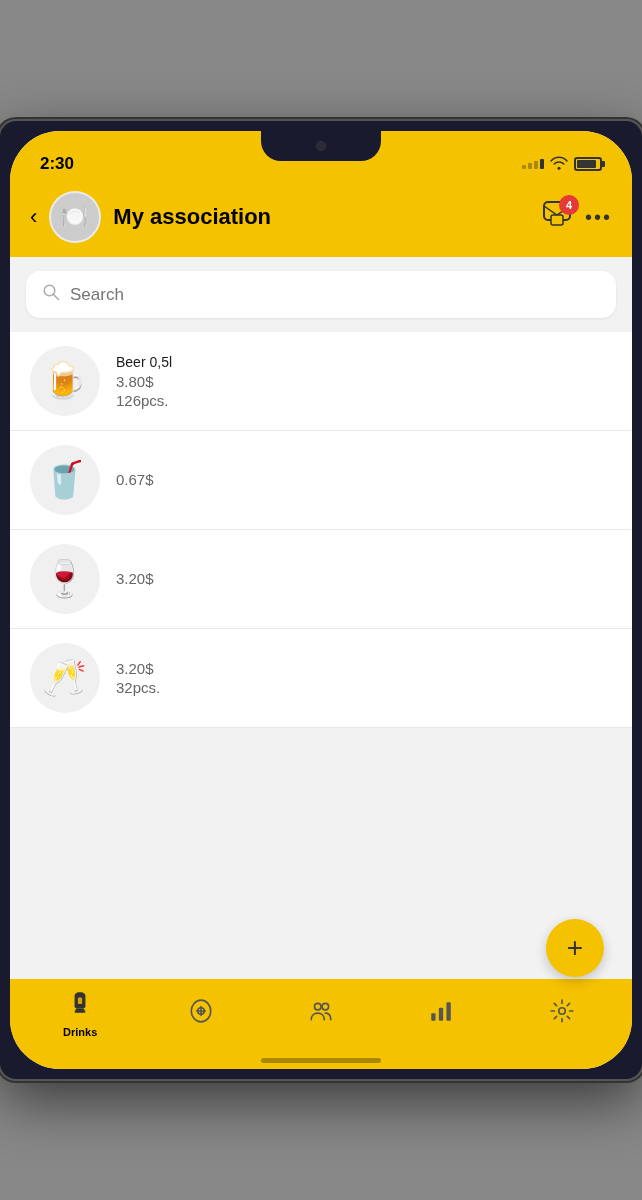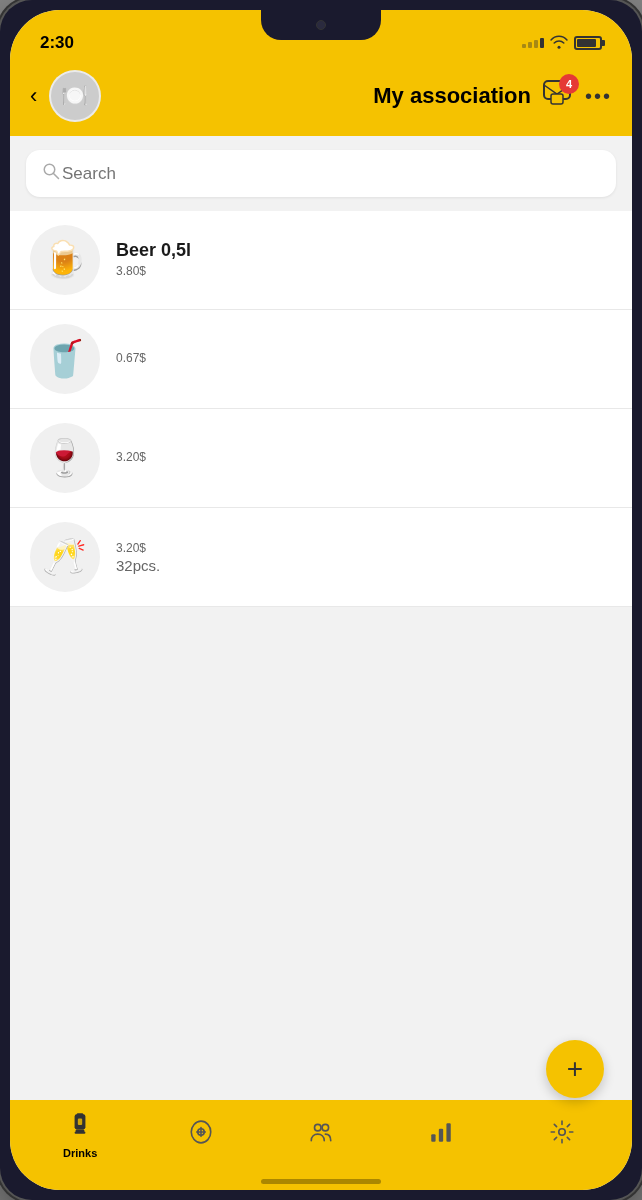--- a/index.html
+++ b/index.html
@@ -8,23 +8,23 @@
       background: #888;
       display: flex;
       justify-content: center;
       align-items: center;
       min-height: 100vh;
       font-family: -apple-system, BlinkMacSystemFont, 'Helvetica Neue', Arial, sans-serif;
     }
 
     .phone-frame {
       width: 642px;
-      height: 1200px;
+      height: 958px;
       background: #1a1a2e;
-      border-radius: 32px;
+      border-radius: 16px;
       position: relative;
       box-shadow: 0 0 0 2px #555, 0 0 0 4px #333, 0 20px 60px rgba(0,0,0,0.6);
       overflow: hidden;
     }
 
     
     .phone-frame::before {
       content: '';
       position: absolute;
       left: -6px;
@@ -181,21 +181,20 @@
       align-items: center;
       justify-content: center;
       font-size: 22px;
     }
 
     .header-title {
       flex: 1;
       font-size: 22px;
       font-weight: 700;
       color: #000;
-      text-align: right;
     }
 
     .header-actions {
       display: flex;
       align-items: center;
       gap: 14px;
     }
 
     .notif-btn {
       position: relative;
@@ -235,21 +234,21 @@
       background: #f2f2f2;
       padding: 14px 16px;
     }
 
     .search-bar {
       background: #fff;
       border-radius: 14px;
       padding: 12px 16px;
       display: flex;
       align-items: center;
-      gap: 2px;
+      gap: 10px;
       box-shadow: 0 1px 3px rgba(0,0,0,0.08);
     }
 
     .search-icon-wrap {
       color: #aaa;
       font-size: 18px;
     }
 
     .search-input {
       border: none;
@@ -286,28 +285,28 @@
       align-items: center;
       justify-content: center;
       font-size: 36px;
       margin-right: 16px;
       overflow: hidden;
     }
 
     .item-info { flex: 1; }
 
     .item-name {
-      font-size: 18px;
-      font-weight: 700;
+      font-size: 14px;
+      font-weight: 400;
       color: #1a1a1a;
       margin-bottom: 3px;
     }
 
     .item-price {
-      font-size: 12px;
+      font-size: 15px;
       color: #666;
       margin-bottom: 2px;
     }
 
     .item-qty {
       font-size: 15px;
       color: #666;
     }
 
     
@@ -450,20 +449,21 @@
 
     <div class="items-list">
 
     <div class="item-row">
     <div class="item-thumb">
       <span style="font-size:36px">🍺</span>
     </div>
     <div class="item-info">
       <div class="item-name">Beer 0,5l</div>
       <div class="item-price">3.80$</div>
+      <div class="item-qty">126pcs.</div>
     </div>
   </div>
         <div class="item-row">
     <div class="item-thumb">
       <span style="font-size:36px">🥤</span>
     </div>
     <div class="item-info">
       <div class="item-price">0.67$</div>
     </div>
   </div>

